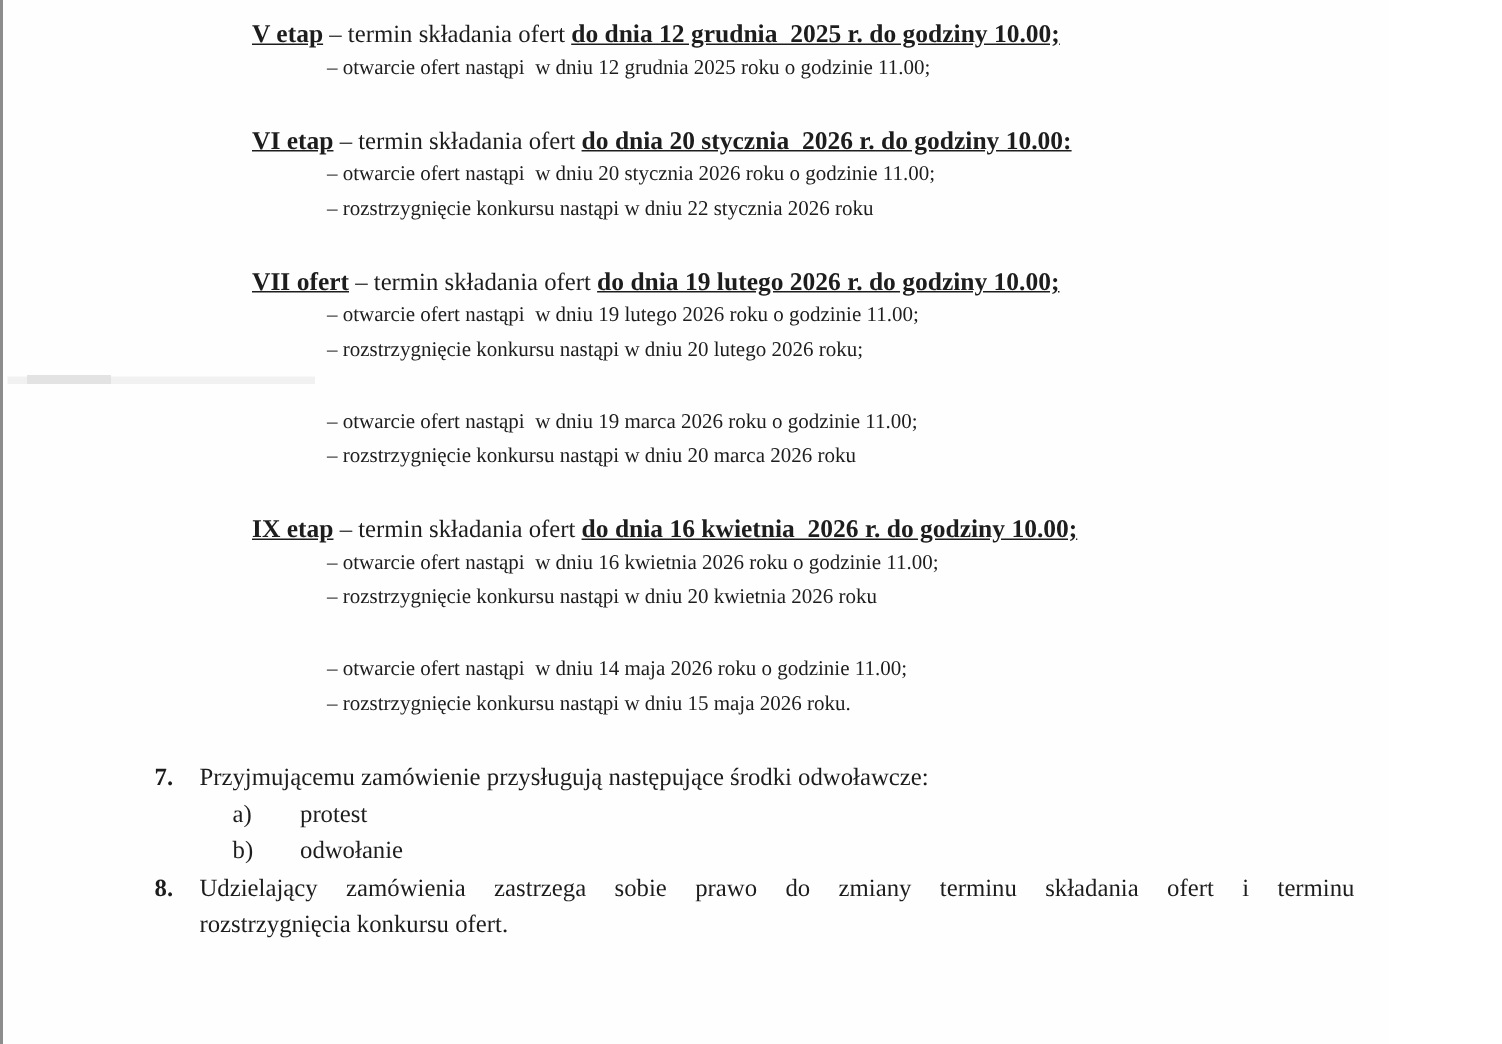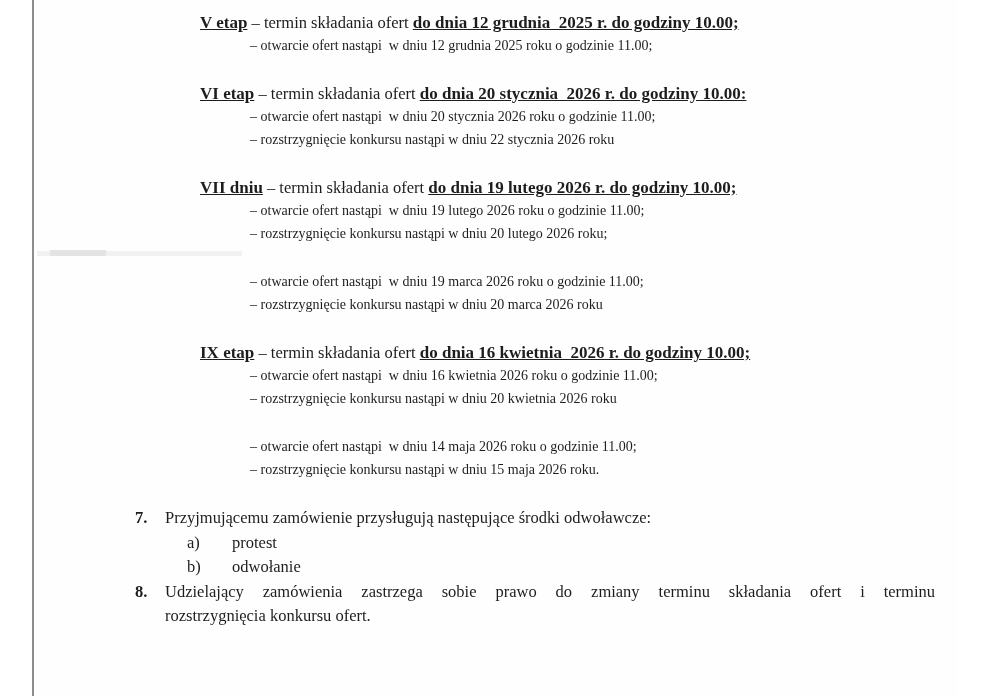--- a/index.html
+++ b/index.html
@@ -4,21 +4,20 @@
 <style>
   html, body { margin: 0; padding: 0; background: #ffffff; }
   .page {
     position: relative;
     width: 926px;
     height: 696px;
     background: #fefefe;
     overflow: hidden;
     font-family: "Liberation Serif", serif;
     color: #1d1d1d;
-    margin-left: 32px;
   }
   .edge-line {
     position: absolute;
     left: 0; top: 0;
     width: 2px; height: 696px;
     background: #8d8d8d;
   }
   .smudge-a {
     position: absolute;
     left: 5px; top: 251px;
@@ -90,21 +89,21 @@
       <div class="stage-line">– otwarcie ofert nastąpi  w dniu 12 grudnia 2025 roku o godzinie 11.00;</div>
     </div>
 
     <div class="stage">
       <div class="stage-heading"><span class="bu">VI etap</span><span> – termin składania ofert </span><span class="bu">do dnia 20 stycznia  2026 r. do godziny 10.00:</span></div>
       <div class="stage-line">– otwarcie ofert nastąpi  w dniu 20 stycznia 2026 roku o godzinie 11.00;</div>
       <div class="stage-line">– rozstrzygnięcie konkursu nastąpi w dniu 22 stycznia 2026 roku</div>
     </div>
 
     <div class="stage">
-      <div class="stage-heading"><span class="bu">VII dniu</span><span> – termin składania ofert </span><span class="bu">do dnia 19 lutego 2026 r. do godziny 10.00;</span></div>
+      <div class="stage-heading"><span class="bu">VII ofert</span><span> – termin składania ofert </span><span class="bu">do dnia 19 lutego 2026 r. do godziny 10.00;</span></div>
       <div class="stage-line">– otwarcie ofert nastąpi  w dniu 19 lutego 2026 roku o godzinie 11.00;</div>
       <div class="stage-line">– rozstrzygnięcie konkursu nastąpi w dniu 20 lutego 2026 roku;</div>
     </div>
 
     <div class="stage">
       <div class="stage-line">– otwarcie ofert nastąpi  w dniu 19 marca 2026 roku o godzinie 11.00;</div>
       <div class="stage-line">– rozstrzygnięcie konkursu nastąpi w dniu 20 marca 2026 roku</div>
     </div>
 
     <div class="stage">

